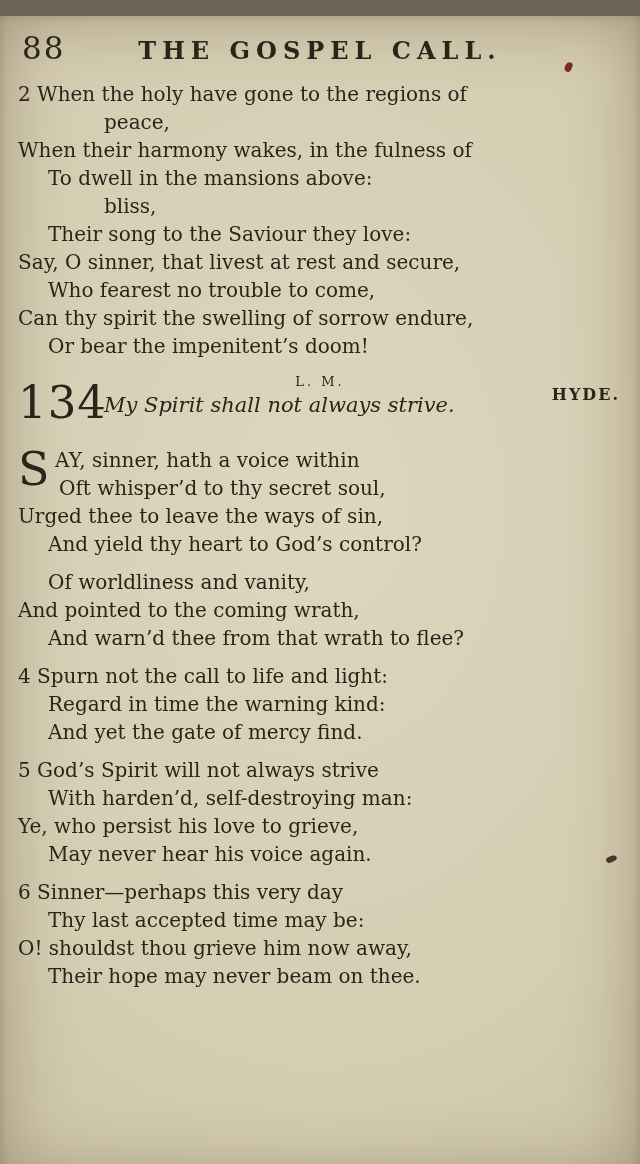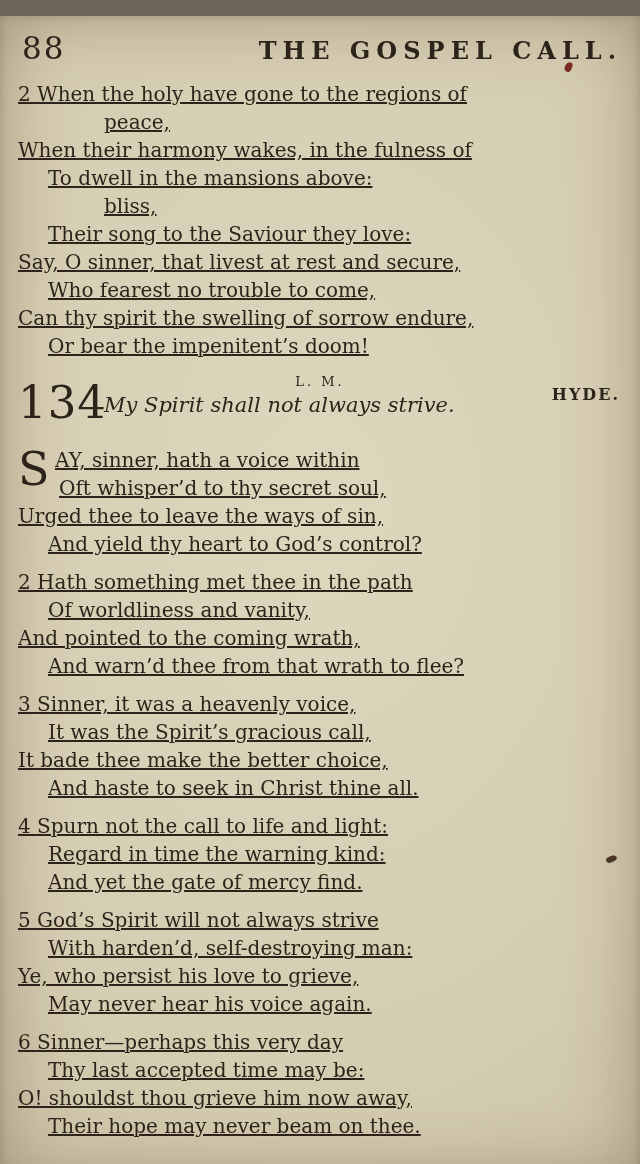--- a/index.html
+++ b/index.html
@@ -18,25 +18,25 @@
     color: var(--ink, #2d231a);
     padding: 12px 18px 0;
   }
 
   .page-header { position: relative; height: 46px; }
   .page-num {
     position: absolute; left: 4px; top: 2px;
     font-size: 31px; letter-spacing: 2px;
   }
   .running-title {
-    text-align: right; font-size: 24px; font-weight: bold;
+    text-align: center; font-size: 24px; font-weight: bold;
     letter-spacing: 6px; padding-top: 8px; white-space: nowrap;
   }
 
-  .line { font-size: 20px; line-height: 28px; white-space: nowrap; text-decoration: underline; }
+  .line { font-size: 20px; line-height: 28px; white-space: nowrap; }
   .continuation { margin-top: 6px; }
 
   .indent-0 { margin-left: 0; }
   .indent-1 { margin-left: 30px; }
   .indent-2 { margin-left: 86px; }
   .indent-3 { margin-left: 37px; }  
   .indent-4 { margin-left: 41px; }  
 
   .hymn-heading { position: relative; margin-top: 12px; height: 70px; }
   .hymn-number {
@@ -101,30 +101,23 @@
 
   <section class="stanzas">
       <div class="stanza">
         <span class="drop-cap">S</span>
         <div class="line indent-3">AY, sinner, hath a voice within</div>
         <div class="line indent-4">Oft whisper’d to thy secret soul,</div>
         <div class="line indent-0">Urged thee to leave the ways of sin,</div>
         <div class="line indent-1">And yield thy heart to God’s control?</div>
       </div>
       <div class="stanza">
-        <div class="line indent-0">2 Hath something met thee in the path</div>
         <div class="line indent-1">Of worldliness and vanity,</div>
         <div class="line indent-0">And pointed to the coming wrath,</div>
         <div class="line indent-1">And warn’d thee from that wrath to flee?</div>
-      </div>
-      <div class="stanza">
-        <div class="line indent-0">3 Sinner, it was a heavenly voice,</div>
-        <div class="line indent-1">It was the Spirit’s gracious call,</div>
-        <div class="line indent-0">It bade thee make the better choice,</div>
-        <div class="line indent-1">And haste to seek in Christ thine all.</div>
       </div>
       <div class="stanza">
         <div class="line indent-0">4 Spurn not the call to life and light:</div>
         <div class="line indent-1">Regard in time the warning kind:</div>
         <div class="line indent-1">And yet the gate of mercy find.</div>
       </div>
       <div class="stanza">
         <div class="line indent-0">5 God’s Spirit will not always strive</div>
         <div class="line indent-1">With harden’d, self-destroying man:</div>
         <div class="line indent-0">Ye, who persist his love to grieve,</div>

